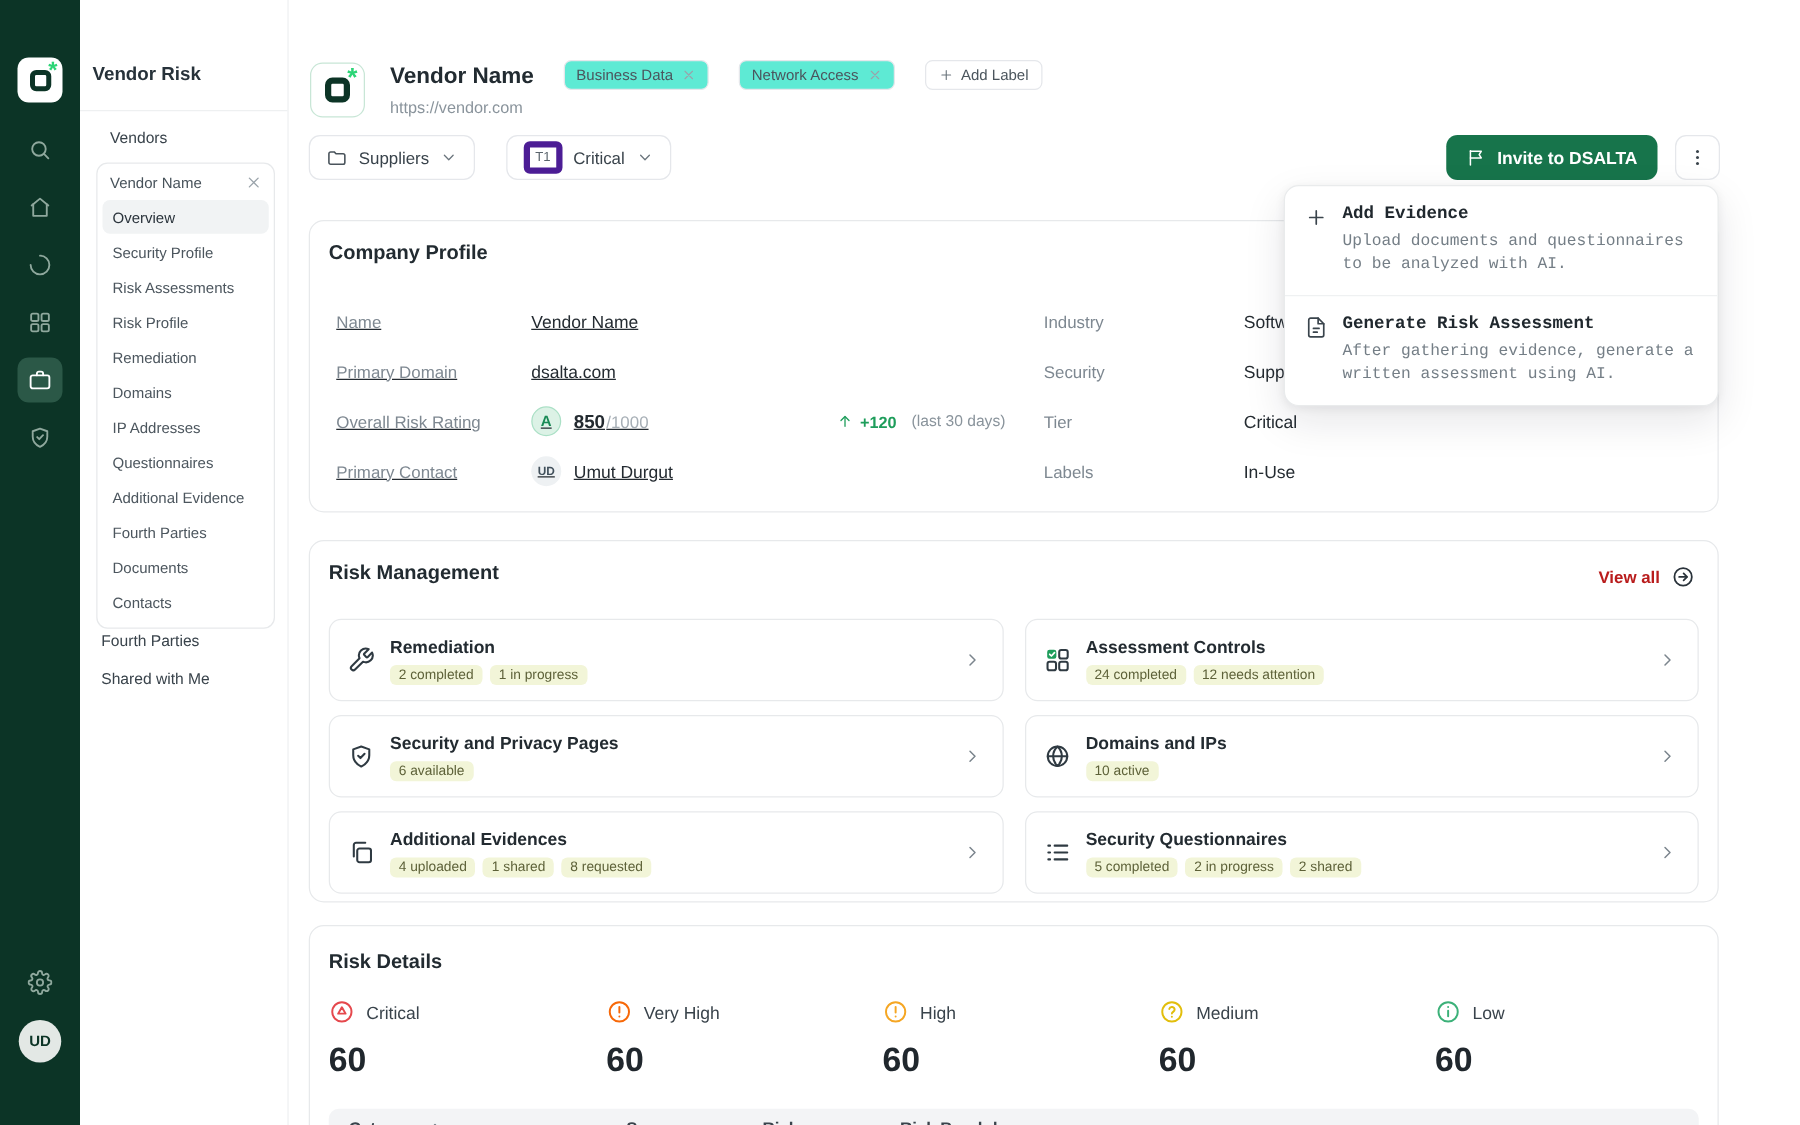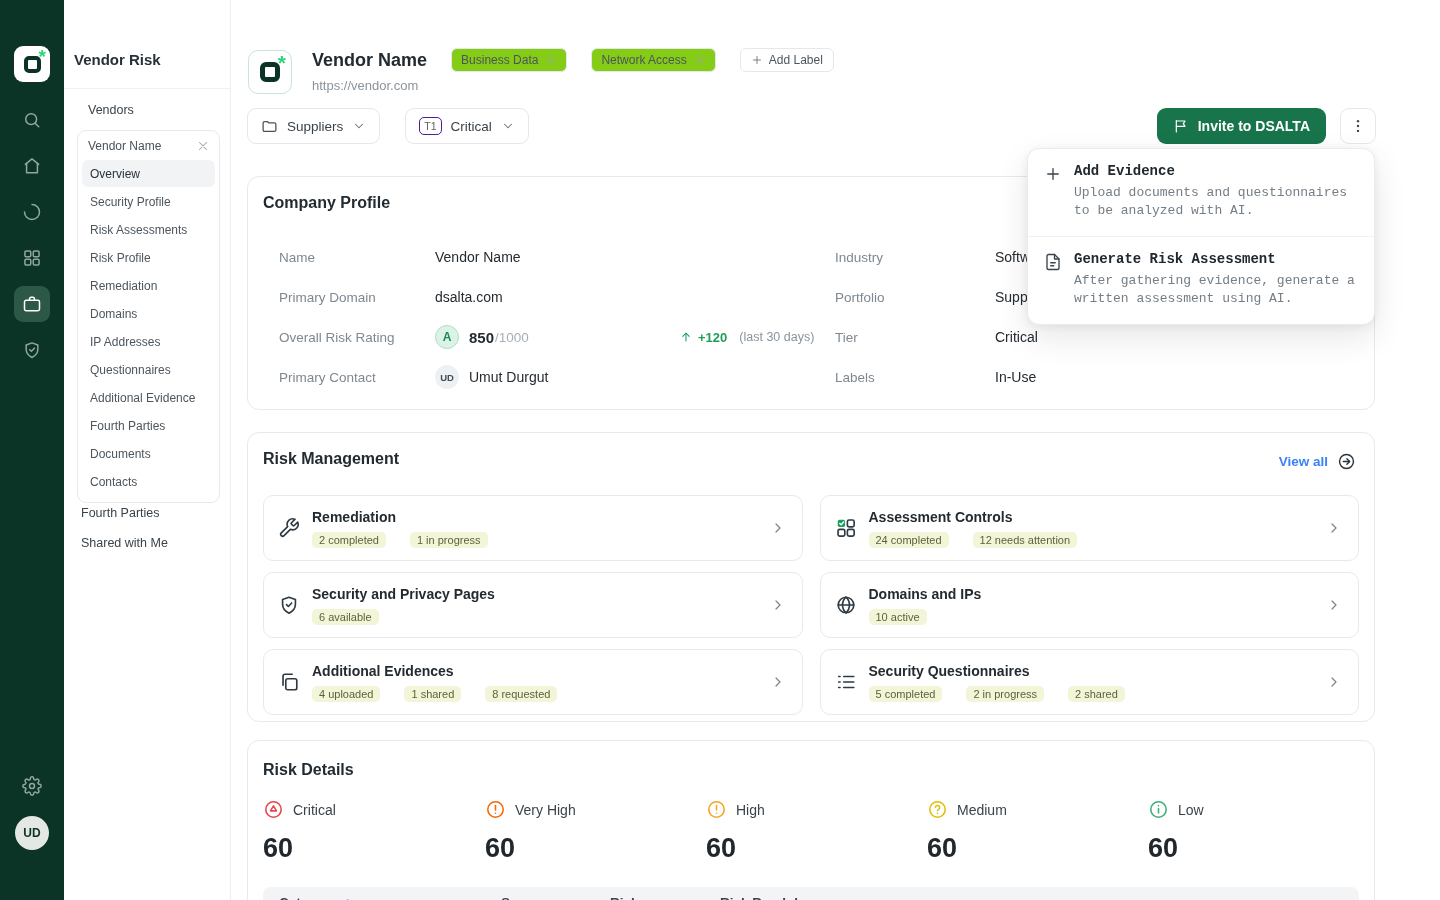--- a/index.html
+++ b/index.html
@@ -38,49 +38,49 @@
 
   
   .main { position:absolute; left:231px; top:0; right:0; bottom:0; background:#fff; }
   .vendor-avatar { position:absolute; left:17px; top:50px; width:44px; height:44px; border:1px solid #C8E6D6;
     border-radius:10px; display:flex; align-items:center; justify-content:center; background:#fff; }
   .va-ring { width:20px; height:20px; border:5px solid #0C3426; border-radius:6px; }
   .va-star { position:absolute; top:1px; right:5px; color:#2BD576; font-size:21px; font-weight:700; line-height:1; }
   .header-row { position:absolute; left:81px; top:47px; height:26px; display:flex; align-items:center; gap:24px; }
   .vendor-title { font-size:18px; font-weight:700; color:#222B31; }
   .tag { display:flex; align-items:center; gap:7px; border:1px solid #E5E7EB; border-radius:6px; padding:0 9px;
-    height:24px; font-size:12px; color:#4B555D; background:#84cc16; }
+    height:24px; font-size:12px; color:#4B555D; background:#5eead4; }
   .tag-x { width:12px; height:12px; color:#9AA3AA; cursor:pointer; }
   .add-label { display:flex; align-items:center; gap:6px; border:1px solid #E5E7EB; border-radius:6px; padding:0 10px;
     height:24px; font-size:12px; color:#4B555D; cursor:pointer; background:#fff; }
   .add-label .pl { width:12px; height:12px; color:#6A747C; }
   .vendor-url { position:absolute; left:81px; top:78px; font-size:13px; color:#8A949C; }
 
   .toolbar-left { position:absolute; left:16px; top:108px; display:flex; gap:25px; }
   .btn-outline { height:36px; border:1px solid #E5E7EB; border-radius:9px; background:#fff; display:flex;
     align-items:center; gap:9px; padding:0 13px; font-size:13.5px; color:#39434B; cursor:pointer; }
   .btn-outline .bi { width:17px; height:17px; color:#4A545C; }
   .btn-outline .chev { width:14px; height:14px; color:#6A747C; }
-  .t1 { border:1px solid #4c1d95; border-radius:5px; font-size:10.5px; color:#5A646C; padding:2px 4px; }
+  .t1 { border:5px solid #4c1d95; border-radius:5px; font-size:10.5px; color:#5A646C; padding:2px 4px; }
   .toolbar-right { position:absolute; right:64px; top:108px; display:flex; gap:14px; }
   .btn-primary { height:36px; background:#17744B; color:#fff; border:none; border-radius:9px; display:flex;
     align-items:center; gap:9px; padding:0 16px; font-size:14px; font-weight:600; cursor:pointer; }
   .btn-primary .bi { width:16px; height:16px; }
   .btn-dots { width:36px; height:36px; border:1px solid #E5E7EB; border-radius:9px; background:#fff;
     display:flex; align-items:center; justify-content:center; color:#39434B; cursor:pointer; }
   .btn-dots svg { width:18px; height:18px; }
 
   .card { position:absolute; left:16px; width:1128px; border:1px solid #E7E9EB; border-radius:12px; background:#fff; }
   #card-profile { top:176px; height:234px; }
   #card-rm { top:432px; height:290px; }
   #card-rd { top:740px; height:320px; }
   .card-title { position:absolute; left:15px; top:17px; font-size:16px; font-weight:700; color:#222B31; }
 
   .p-row { position:absolute; height:40px; display:flex; align-items:center; }
-  .p-row.l { left:31px; width:540px; }
+  .p-row.l { left:21px; width:540px;text-decoration:underline; }
   .p-row.r { left:587px; width:520px; }
   .p-label { width:156px; font-size:13.5px; color:#7E8891; flex:none; }
   .p-row.r .p-label { width:160px; }
   .p-value { font-size:14px; color:#242B31; }
   .grade { width:24px; height:24px; border-radius:50%; background:#DCF2E6; border:1px solid #ABE0C6; color:#188A55;
     font-size:12px; font-weight:700; display:flex; align-items:center; justify-content:center; margin-right:10px; flex:none; }
   .score { font-size:15px; font-weight:700; color:#232A30; }
   .score-max { font-size:13.5px; color:#A7AFB6; margin-left:1px; }
   .p-delta { position:absolute; left:400px; display:flex; align-items:center; gap:5px; }
   .delta-arrow { width:14px; height:14px; color:#1E9D5B; }
@@ -91,30 +91,30 @@
 
   .menu { position:absolute; left:796px; top:148px; width:348px; background:#fff; border:1px solid #E9EBEC;
     border-radius:12px; box-shadow:0 12px 32px rgba(16,24,40,.10), 0 2px 8px rgba(16,24,40,.06); z-index:30; overflow:hidden; }
   .menu-item { display:flex; gap:12px; padding:14px 16px 15px 16px; cursor:pointer;font-family:Liberation Mono, monospace; }
   .menu-item + .menu-item { border-top:1px solid #EFF1F2; }
   .menu-ic { width:18px; height:18px; color:#3A444C; margin-top:2px; flex:none; }
   .menu-title { font-size:14px; font-weight:600; color:#20282E; margin-bottom:5px; }
   .menu-desc { font-size:13px; color:#747E86; line-height:1.42; }
 
   .view-all { position:absolute; right:18px; top:19px; display:flex; align-items:center; gap:9px; font-size:13.5px;
-    font-weight:600; color:#3b82f6; cursor:pointer; }
+    font-weight:600; color:#b91c1c; cursor:pointer; }
   .view-all .va-ic { width:19px; height:19px; color:#2A333B; }
   .rm-grid { position:absolute; left:15px; top:62px; width:1096px; display:grid; grid-template-columns:1fr 1fr;
     column-gap:17px; row-gap:11px; }
   .rm-item { height:66px; border:1px solid #E7E9EB; border-radius:10px; position:relative; display:flex;
     align-items:center; padding-left:14px; cursor:pointer; background:#fff; }
   .rm-icon { width:22px; height:22px; color:#2F3A42; margin-right:12px; flex:none; }
   .rm-text { display:flex; flex-direction:column; gap:7px; }
   .rm-title { font-size:14px; font-weight:600; color:#232B31; }
-  .badges { display:flex; gap:24px; }
+  .badges { display:flex; gap:6px; }
   .pill { background:#F2F5D8; color:#5D6138; font-size:11px; padding:2px 7px; border-radius:5px; }
   .rm-chev { position:absolute; right:16px; top:50%; transform:translateY(-50%); width:16px; height:16px; color:#7B858D; }
 
   .level { position:absolute; top:58px; }
   .level-head { display:flex; align-items:center; gap:9px; font-size:14px; color:#39434B; }
   .level-icon { width:21px; height:21px; flex:none; }
   .lv-critical { color:#E5484D; }
   .lv-veryhigh { color:#F76808; }
   .lv-high { color:#F5A623; }
   .lv-medium { color:#E2BE0C; }
@@ -327,21 +327,21 @@
       <span class="p-label">Primary Contact</span>
       <span class="mini-avatar">UD</span>
       <span class="p-value">Umut Durgut</span>
     </div>
 
     <div class="p-row r" style="top:60px;">
       <span class="p-label">Industry</span>
       <span class="p-value">Software</span>
     </div>
     <div class="p-row r" style="top:100px;">
-      <span class="p-label">Portfolio</span>
+      <span class="p-label">Security</span>
       <span class="p-value">Suppliers</span>
     </div>
     <div class="p-row r" style="top:140px;">
       <span class="p-label">Tier</span>
       <span class="p-value">Critical</span>
     </div>
     <div class="p-row r" style="top:180px;">
       <span class="p-label">Labels</span>
       <span class="p-value">In-Use</span>
     </div>

